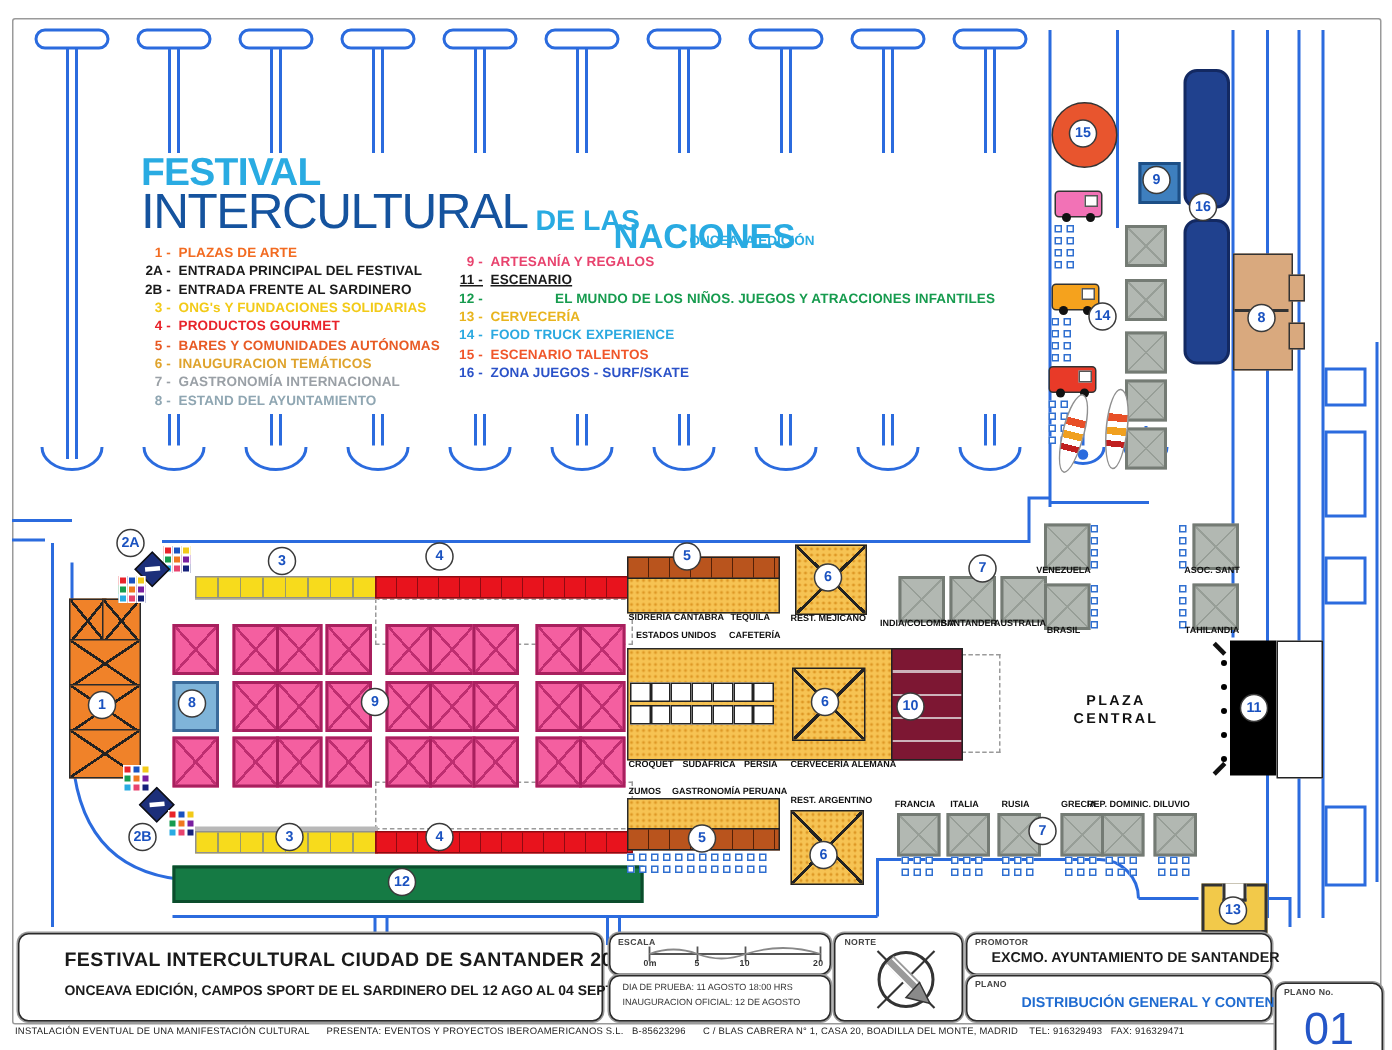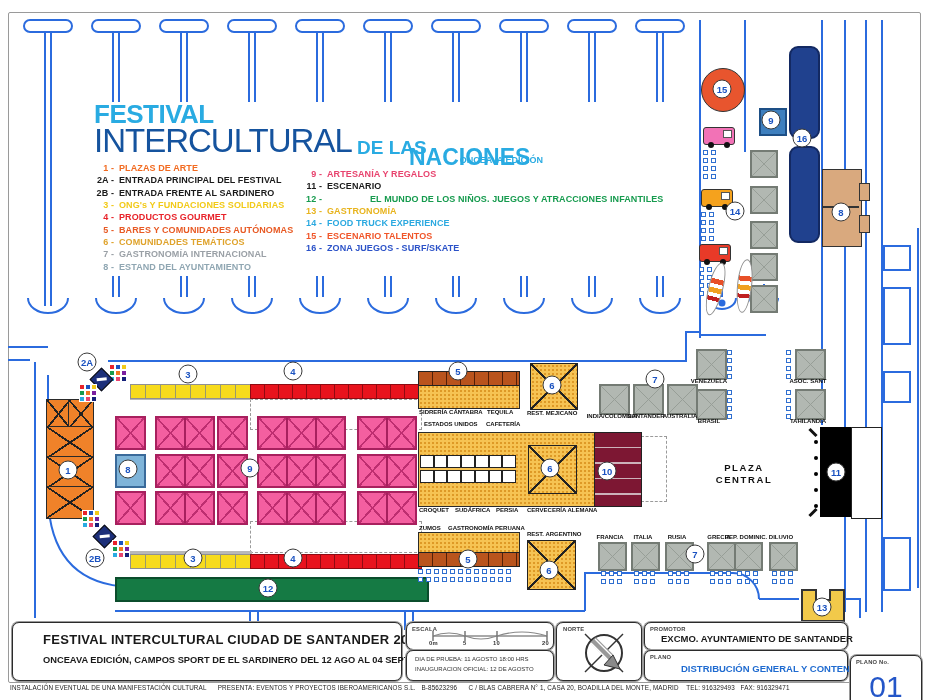--- a/index.html
+++ b/index.html
@@ -166,47 +166,47 @@
     <div class="lrow" style="color: rgb(232, 35, 42);">
         <span class="lnum">4 -</span>
         <span>PRODUCTOS GOURMET</span>
       </div>
     <div class="lrow" style="color: rgb(232, 90, 36);">
         <span class="lnum">5 -</span>
         <span>BARES Y COMUNIDADES AUTÓNOMAS</span>
       </div>
     <div class="lrow" style="color: rgb(223, 163, 44);">
         <span class="lnum">6 -</span>
-        <span>COMUNIDADES TEMÁTICOS</span>
+        <span>INAUGURACION TEMÁTICOS</span>
       </div>
     <div class="lrow" style="color: rgb(154, 160, 166);">
         <span class="lnum">7 -</span>
         <span>GASTRONOMÍA INTERNACIONAL</span>
       </div>
     <div class="lrow" style="color: rgb(143, 166, 178);">
         <span class="lnum">8 -</span>
         <span>ESTAND DEL AYUNTAMIENTO</span>
       </div>
   </div>
   <div class="legend" style="left:296px;top:169px">
     <div class="lrow" style="color: rgb(232, 67, 110);">
         <span class="lnum">9 -</span>
         <span>ARTESANÍA Y REGALOS</span>
       </div>
-    <div class="lrow" style="color: rgb(26, 26, 26);">
+    <div class="lrow" style="color: rgb(26, 26, 26); text-decoration: underline;">
         <span class="lnum">11 -</span>
         <span>ESCENARIO</span>
       </div>
     <div class="lrow" style="color: rgb(22, 155, 78); gap: 43px;">
         <span class="lnum">12 -</span>
         <span>EL MUNDO DE LOS NIÑOS. JUEGOS Y ATRACCIONES INFANTILES</span>
       </div>
     <div class="lrow" style="color: rgb(232, 180, 30);">
         <span class="lnum">13 -</span>
-        <span>GASTRONOMÍA</span>
+        <span>CERVECERÍA</span>
       </div>
     <div class="lrow" style="color: rgb(43, 169, 224);">
         <span class="lnum">14 -</span>
         <span>FOOD TRUCK EXPERIENCE</span>
       </div>
     <div class="lrow" style="color: rgb(240, 86, 42);">
         <span class="lnum">15 -</span>
         <span>ESCENARIO TALENTOS</span>
       </div>
     <div class="lrow" style="color: rgb(43, 82, 200);">

